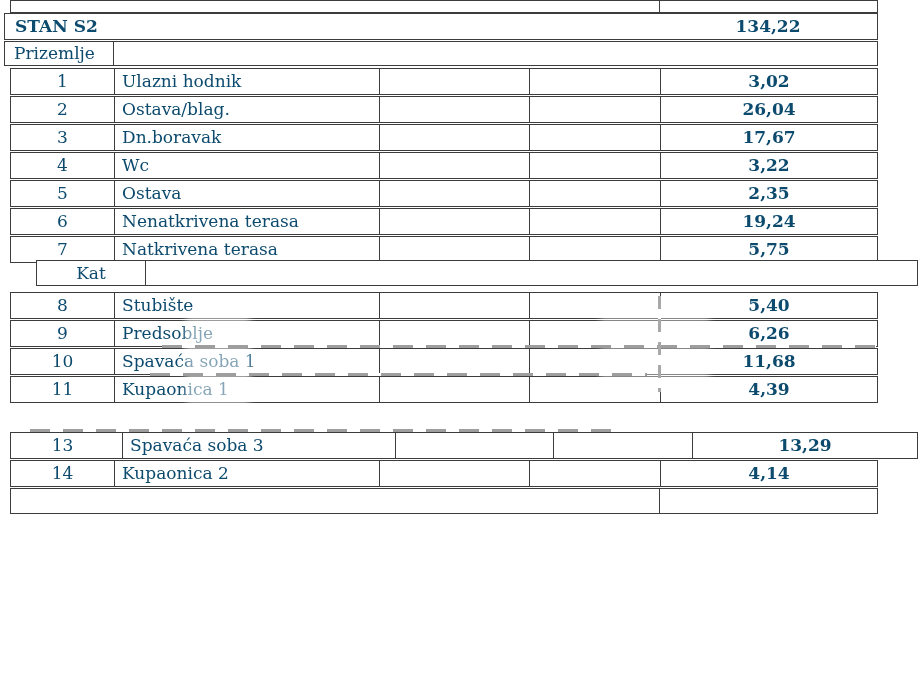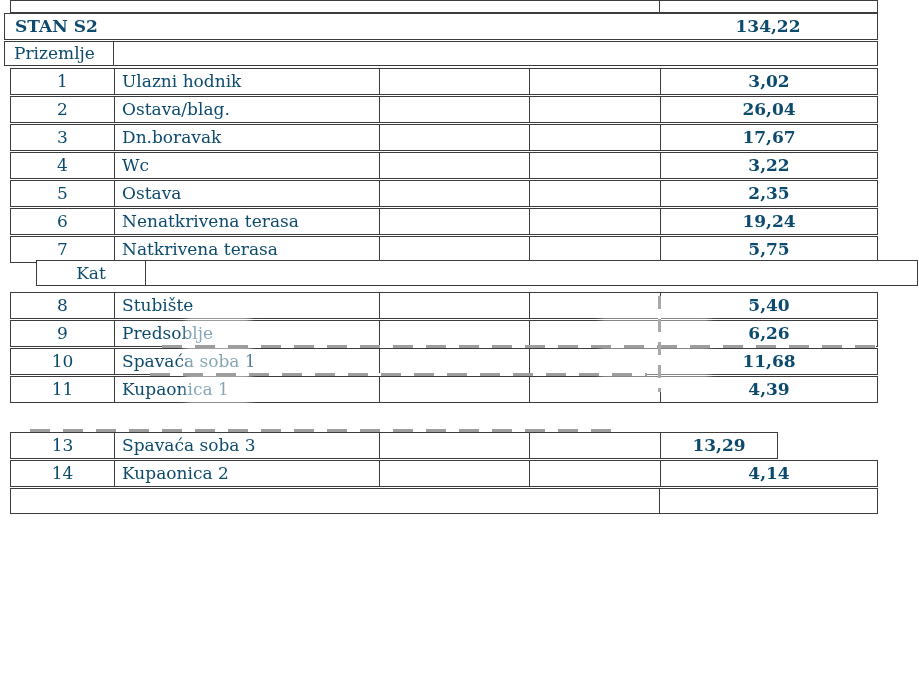--- a/index.html
+++ b/index.html
@@ -166,21 +166,21 @@
     <div class="cell e4 div-l"></div>
     <div class="cell val div-l">11,68</div>
   </div>
   <div class="row" style="left:10px; top:376px; width:868px; height:27px;">
     <div class="cell num">11</div>
     <div class="cell name div-l">Kupaonica 1</div>
     <div class="cell e3 div-l"></div>
     <div class="cell e4 div-l"></div>
     <div class="cell val div-l">4,39</div>
   </div>
-  <div class="row" style="left:10px; top:432px; width:768px; height:27px;">
+  <div class="row" style="left:10px; top:432px; width:908px; height:27px;gap:8px;">
     <div class="cell num">13</div>
     <div class="cell name div-l">Spavaća soba 3</div>
     <div class="cell e3 div-l"></div>
     <div class="cell e4 div-l"></div>
     <div class="cell val div-l">13,29</div>
   </div>
   <div class="row" style="left:10px; top:460px; width:868px; height:27px;">
     <div class="cell num">14</div>
     <div class="cell name div-l">Kupaonica 2</div>
     <div class="cell e3 div-l"></div>

